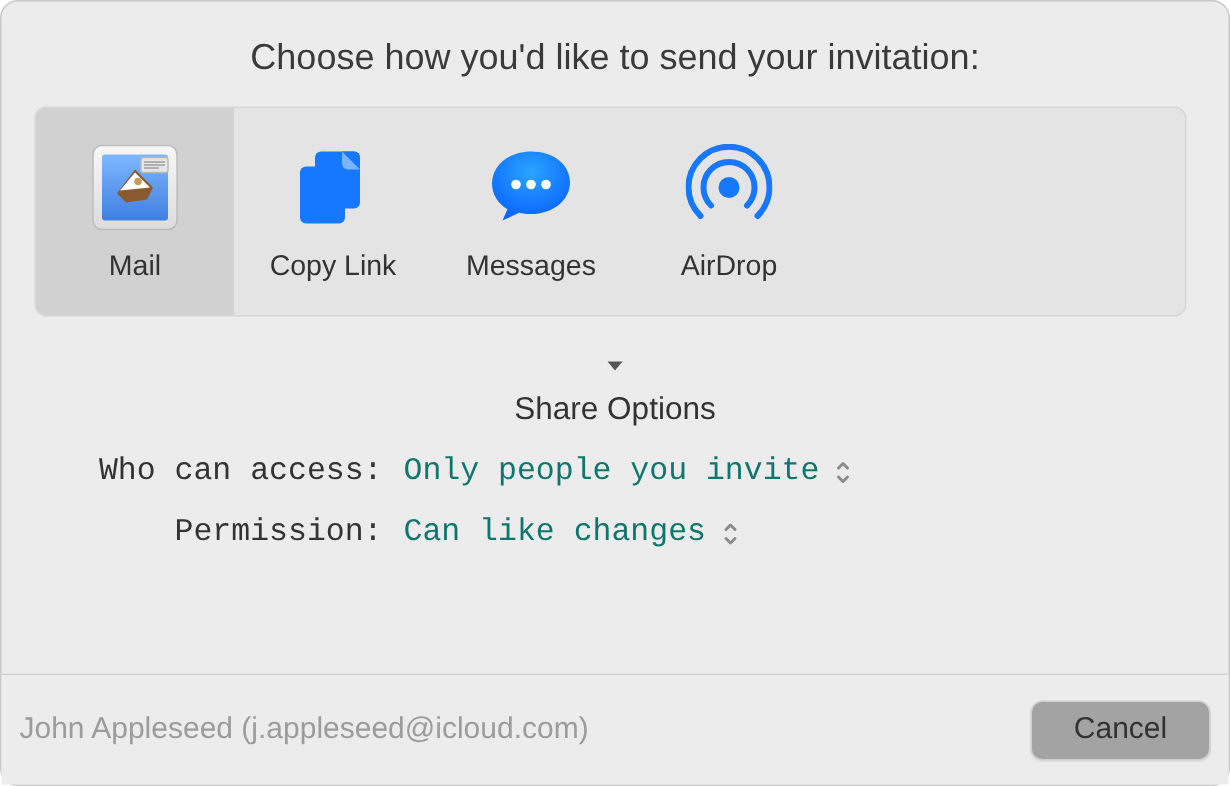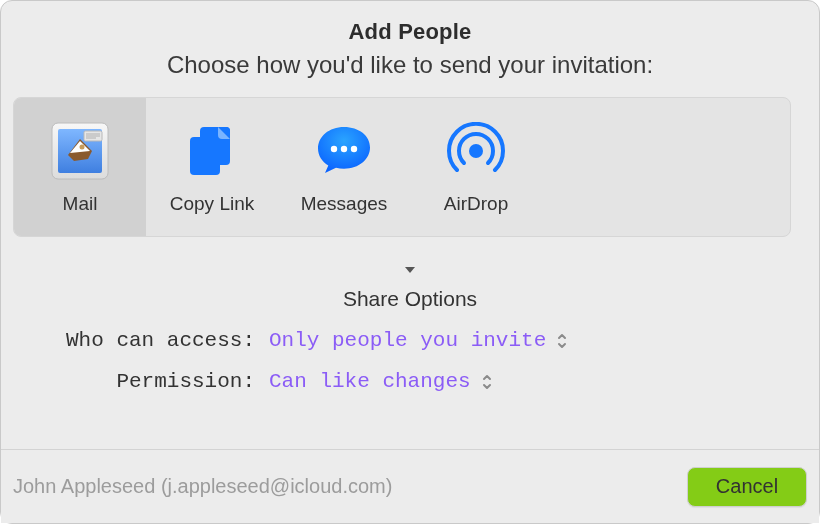--- a/index.html
+++ b/index.html
@@ -30,21 +30,21 @@
     font-weight: 700;
     color: #2d2d2d;
     letter-spacing: 0.2px;
   }
   .subtitle {
     font-size: 24px;
     color: #3a3a3a;
     margin-top: 6px;
   }
   .methods {
-    margin: 18px 28px 0 12px;
+    margin: 18px 28px 0 22px;
     display: flex;
     border: 1px solid #d6d6d6;
     border-radius: 8px;
     background: #e4e4e4;
     overflow: hidden;
     height: 140px;
   }
   .method {
     flex: 0 0 auto;
     width: 132px;
@@ -99,21 +99,21 @@
     color: #333;
     padding-right: 14px;
   }
   .popup {
     display: flex;
     align-items: center;
     gap: 8px;
     cursor: default;
   }
   .popup .value {
-    color: #8b5cf6;
+    color: #0f766e;
   }
   .popup .chev {
     color: #8b8b8b;
     display: inline-flex;
     flex-direction: column;
     line-height: 6px;
     font-size: 10px;
     margin-left: 2px;
   }
   .footer {
@@ -139,38 +139,37 @@
     font-size: 20px;
     display: inline-flex;
     align-items: center;
     justify-content: center;
     padding: 0 22px;
     cursor: default;
     user-select: none;
     border: 1px solid transparent;
   }
   .btn.secondary {
-    background: #84cc16;
+    background: #a3a3a3;
     border-color: #cfcfcf;
     color: #323232;
     box-shadow: 0 1px 1px rgba(0,0,0,0.06);
   }
   .btn.primary {
     background: linear-gradient(180deg, #3f8cff 0%, #1f72f5 100%);
     color: #ffffff;
     box-shadow: 0 1px 2px rgba(0,0,0,0.2);
   }
 </style>
 </head>
 <body>
 
 <div class="sheet">
 
   <div class="header">
-    <div class="title">Add People</div>
     <div class="subtitle">Choose how you'd like to send your invitation:</div>
   </div>
 
   <div class="methods">
 
     <div class="method selected">
       <div class="iconbox">
         <svg width="60" height="60" viewBox="0 0 60 60">
           <defs>
             <linearGradient id="stampg" x1="0" y1="0" x2="0" y2="1">

